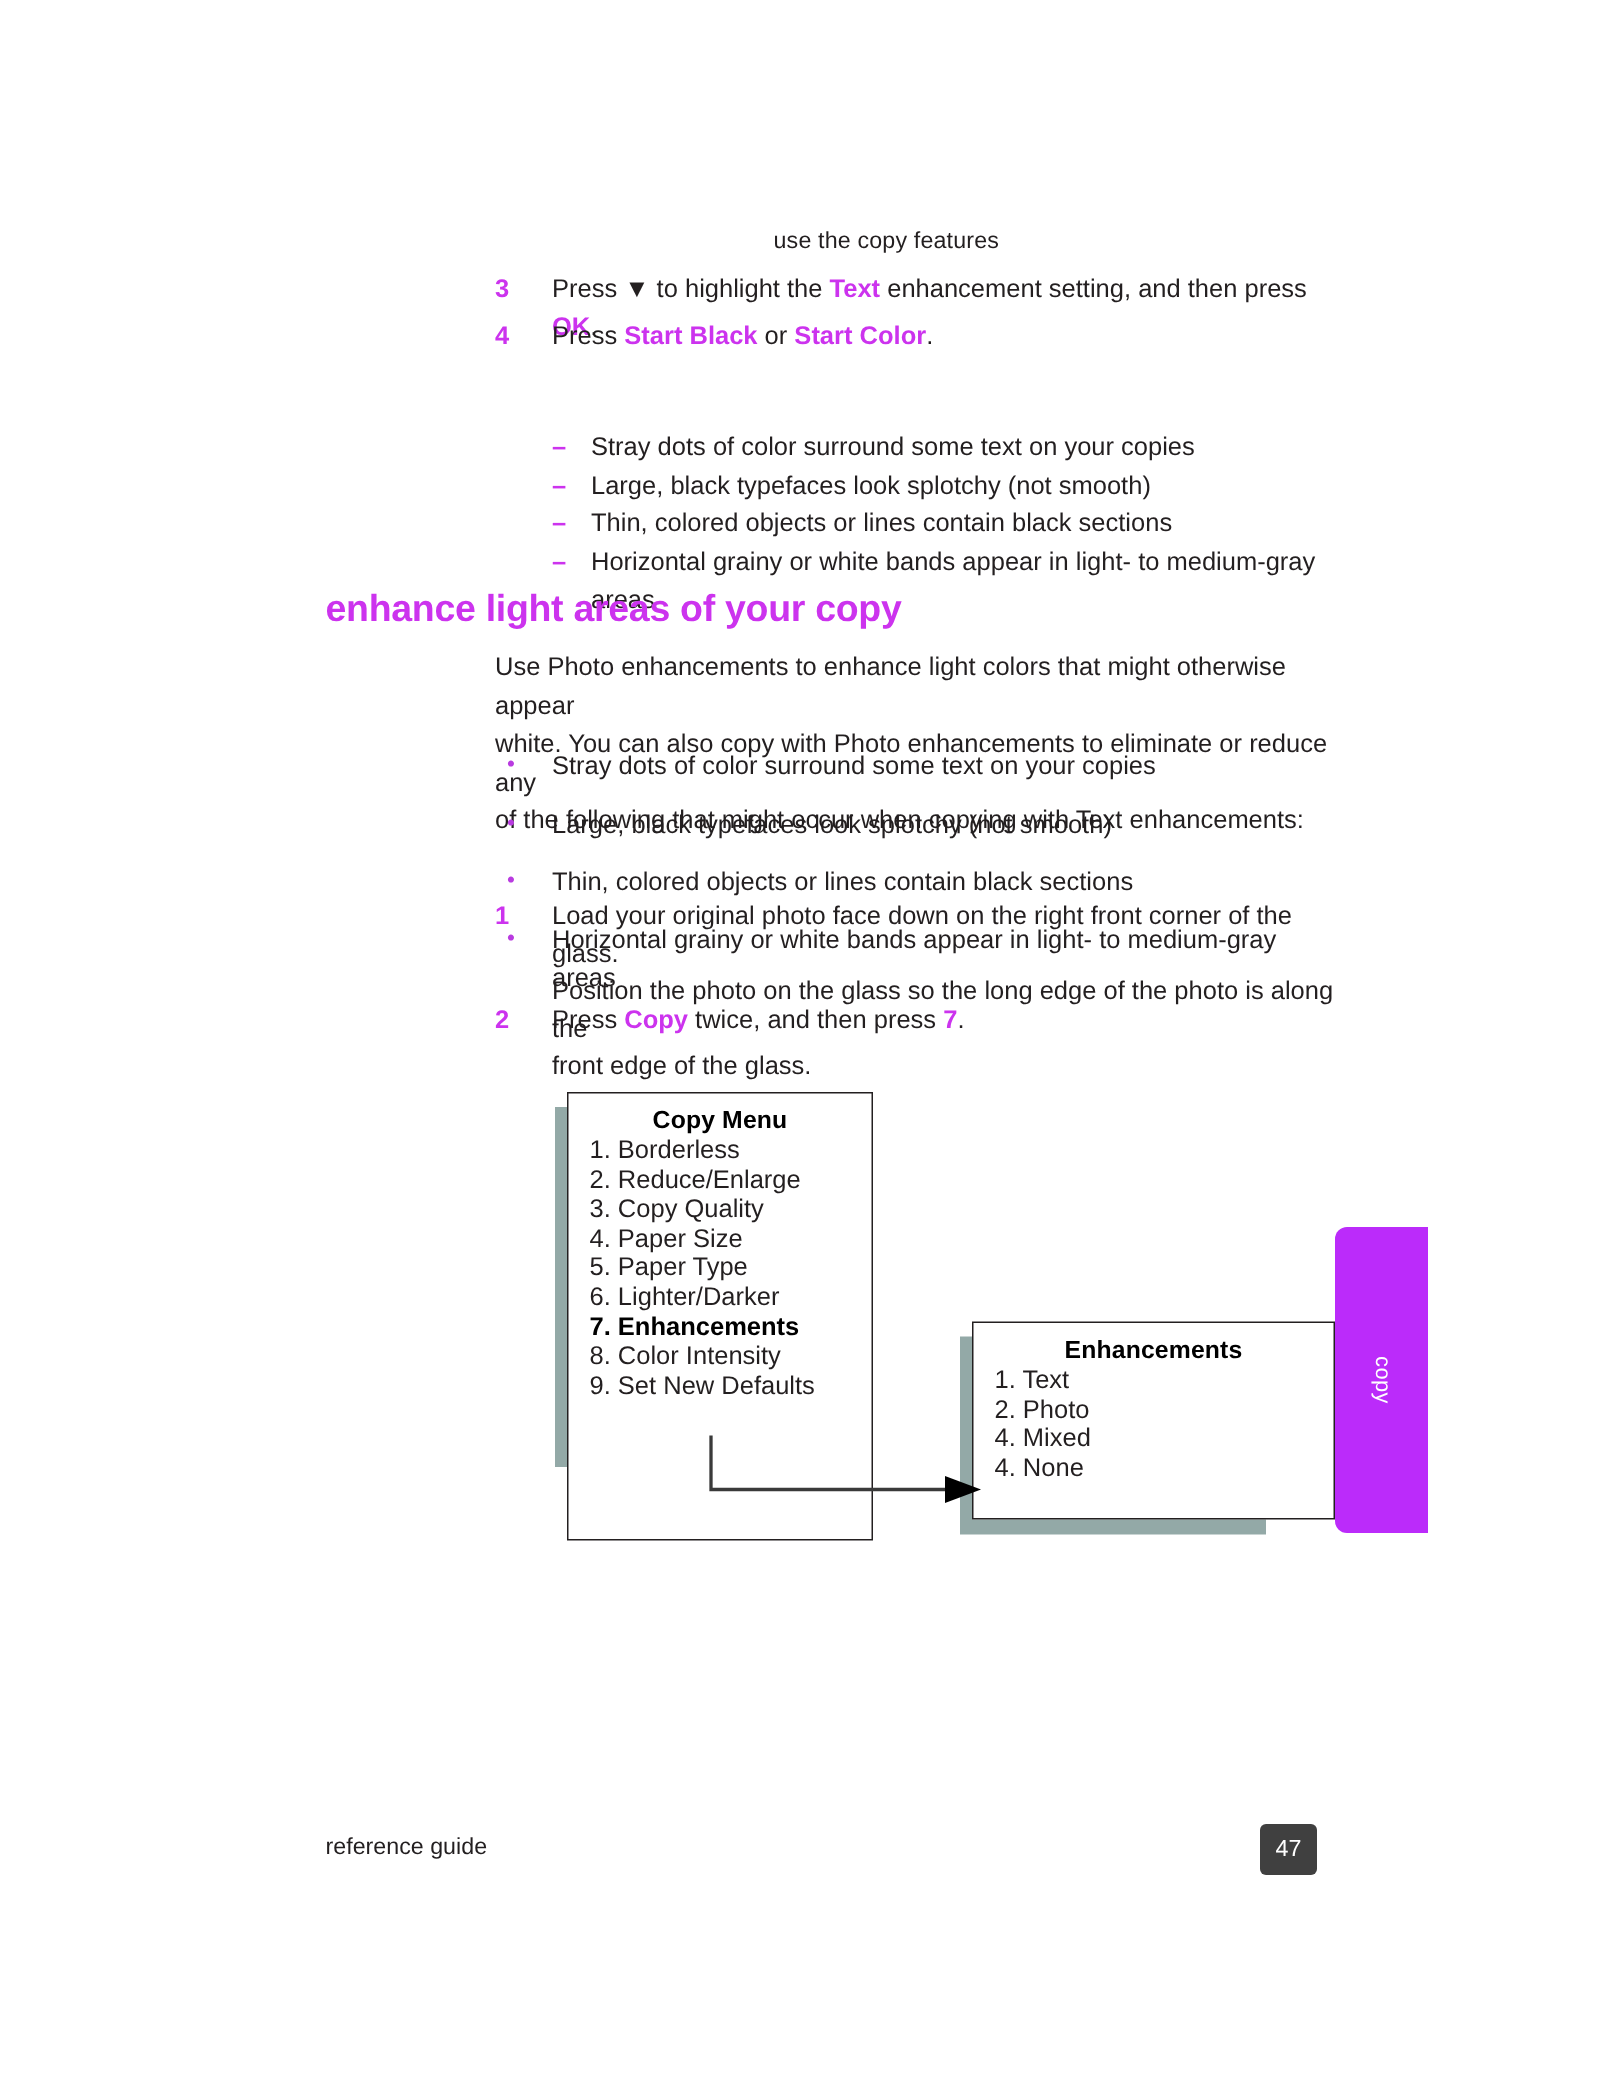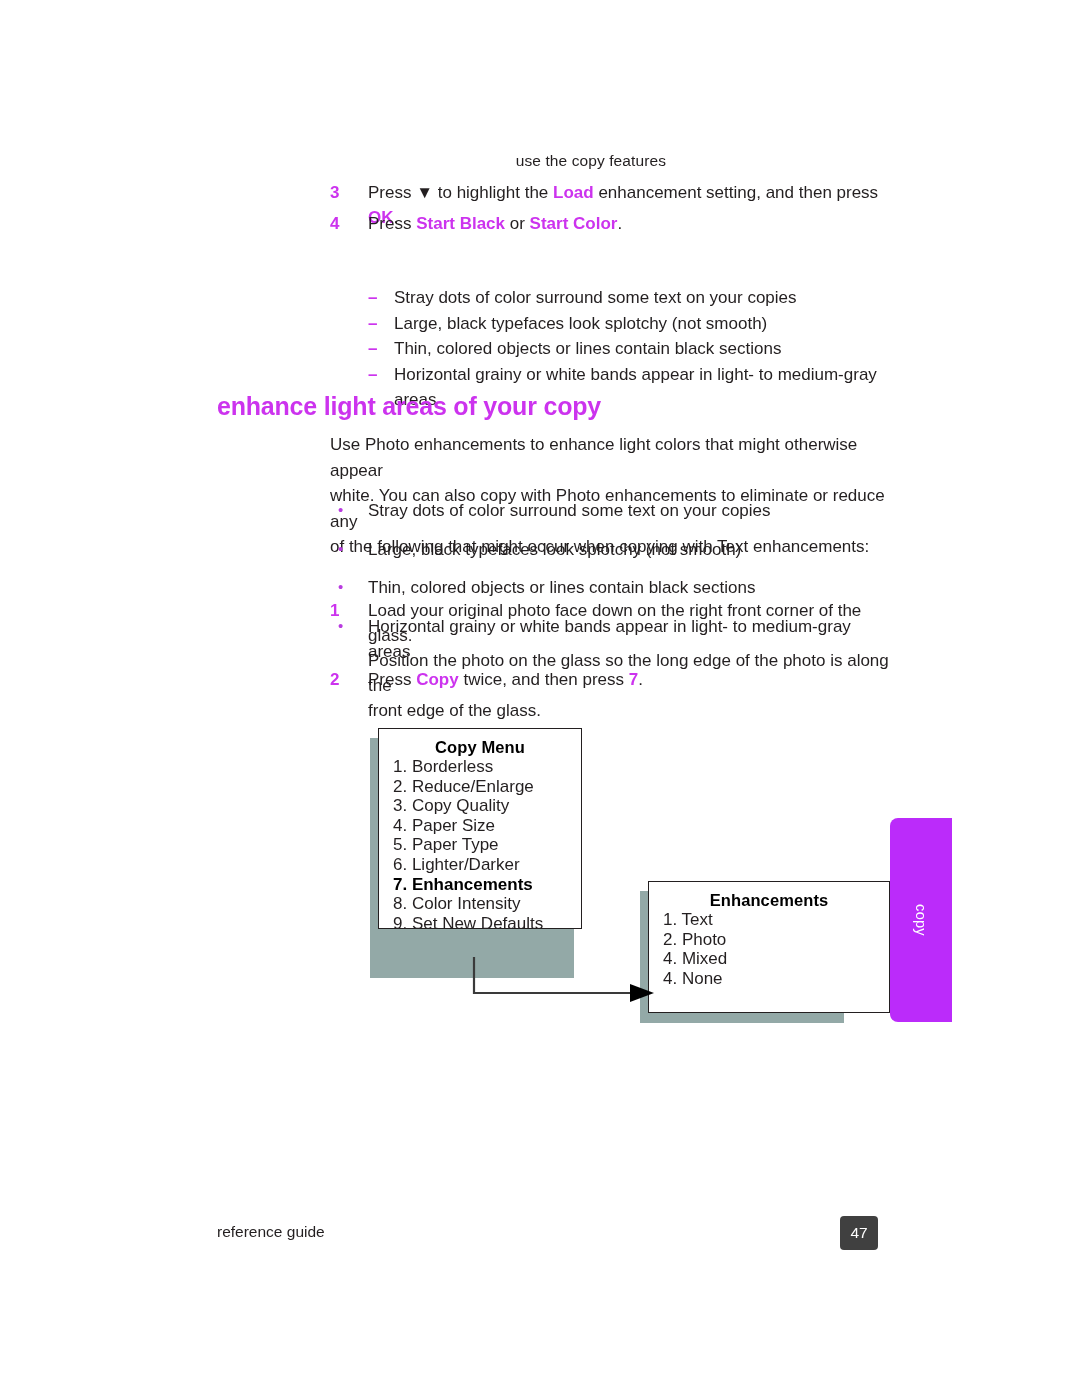--- a/index.html
+++ b/index.html
@@ -104,21 +104,21 @@
 </style>
 </head>
 <body>
 
 <div class="page">
 
   <div class="run-head">use the copy features</div>
 
   <div class="num-step" style="left:330px; top:180px; width:560px;">
     <span class="n">3</span>
-    <span class="body">Press <span class="glyph">▼</span> to highlight the <span class="mgb">Load</span> enhancement setting, and then press <span class="mgb">OK</span>.</span>
+    <span class="body">Press <span class="glyph">▼</span> to highlight the <span class="mgb">Text</span> enhancement setting, and then press <span class="mgb">OK</span>.</span>
   </div>
 
   <div class="num-step" style="left:330px; top:211px; width:560px;">
     <span class="n">4</span>
     <span class="body">Press <span class="mgb">Start Black</span> or <span class="mgb">Start Color</span>.</span>
   </div>
 
 
   <div class="dash-list" style="left:368px; top:285px; width:540px;">
     <div class="dash-row">
@@ -181,21 +181,21 @@
       <span>Press </span><span class="mgb">Copy</span><span> twice, and then press </span><span class="mgb">7</span><span>.</span><br>
     </span>
   </div>
 
 </div>
 
 <div class="diagram">
 
   <div class="scr-shadow" style="left:370px; top:738px; width:204px; height:240px;"></div>
 
-  <div class="scr-box" style="left:378px; top:728px; width:204px; height:201px;">
+  <div class="scr-box" style="left:378px; top:728px; width:204px; height:299px;">
     <div class="scr-title">Copy Menu</div>
     <div class="scr-item">1. Borderless</div>
     <div class="scr-item">2. Reduce/Enlarge</div>
     <div class="scr-item">3. Copy Quality</div>
     <div class="scr-item">4. Paper Size</div>
     <div class="scr-item">5. Paper Type</div>
     <div class="scr-item">6. Lighter/Darker</div>
     <div class="scr-item sel">7. Enhancements</div>
     <div class="scr-item">8. Color Intensity</div>
     <div class="scr-item">9. Set New Defaults</div>

